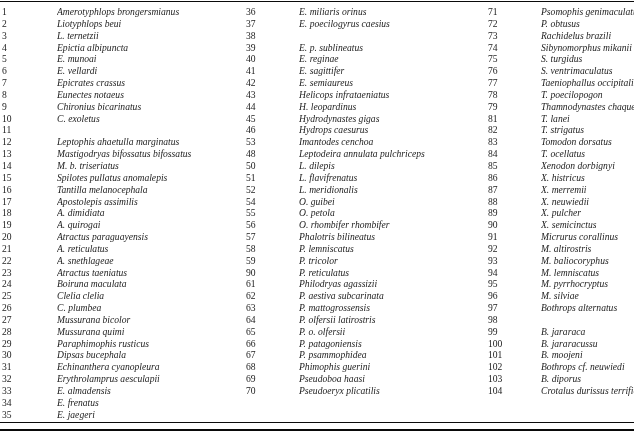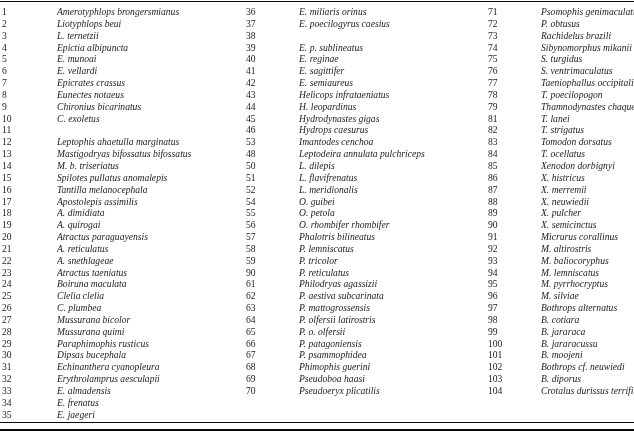--- a/index.html
+++ b/index.html
@@ -442,21 +442,20 @@
       <div class="row">
         <span class="num">96</span>
         <span class="name">M. silviae</span>
       </div>
       <div class="row">
         <span class="num">97</span>
         <span class="name">Bothrops alternatus</span>
       </div>
       <div class="row">
         <span class="num">98</span>
-        <span class="name">B. cotiara</span>
       </div>
       <div class="row">
         <span class="num">99</span>
         <span class="name">B. jararaca</span>
       </div>
       <div class="row">
         <span class="num">100</span>
         <span class="name">B. jararacussu</span>
       </div>
       <div class="row">

